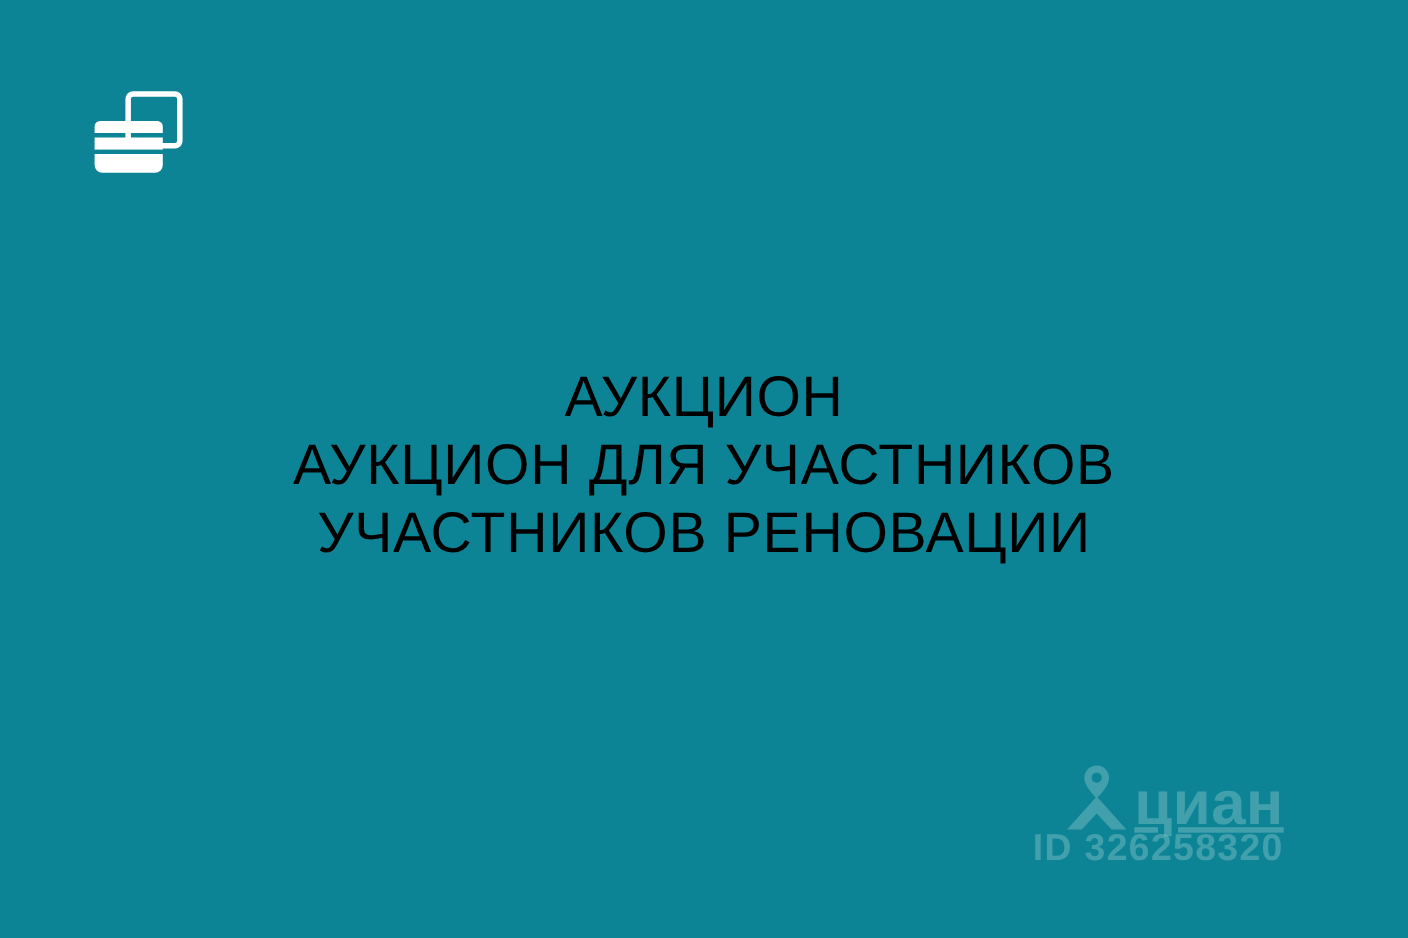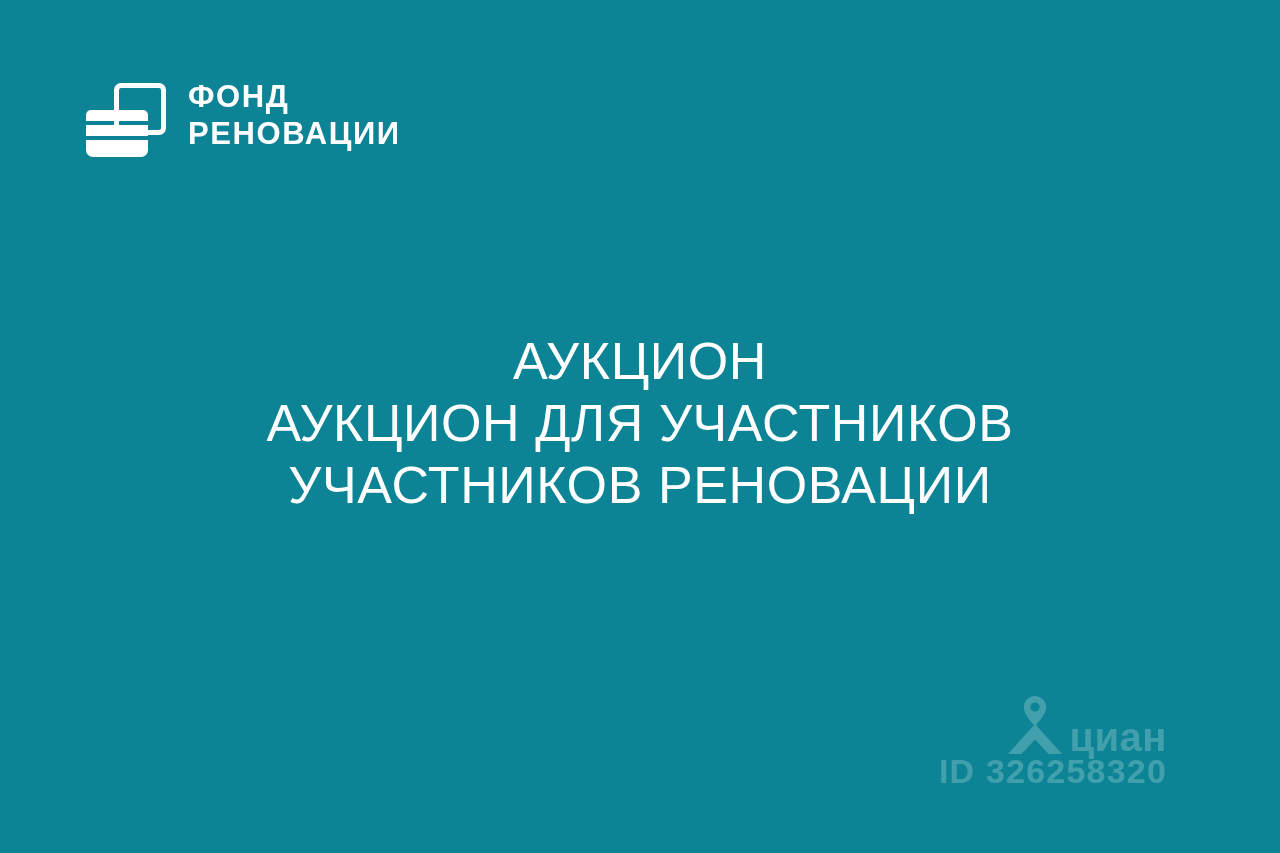--- a/index.html
+++ b/index.html
@@ -95,21 +95,21 @@
 
   
   #headline {
     position: absolute;
     left: 0;
     right: 0;
     top: 330px;
     text-align: center;
   }
   .headline-line {
-    color: #ffffff;
+    color: #000000;
     font-weight: 400;
     font-size: 52px;
     line-height: 62px;
     letter-spacing: 0.6px;
     white-space: nowrap;
   }
 
   
   #watermark {
     position: absolute;
@@ -128,24 +128,25 @@
   #wm-mark {
     display: block;
     width: 56px;
     height: 62px;
     opacity: 0.22;
     flex: 0 0 auto;
   }
   #wm-word {
     color: #ffffff;
     opacity: 0.22;
-    font-size: 40px;
+    font-size: 56px;
     font-weight: 700;
     line-height: 0.92;
     letter-spacing: 0.5px;
+    text-decoration: underline;
   }
   #wm-id {
     margin-top: -4px;
     color: #ffffff;
     opacity: 0.22;
     font-size: 34px;
     font-weight: 700;
     letter-spacing: 1.2px;
     white-space: nowrap;
   }
@@ -157,24 +158,20 @@
 
   <div id="brand">
 
     <div id="brand-mark">
       <div class="mark-square"></div>
       <div class="mark-bar b1"></div>
       <div class="mark-bar b2"></div>
       <div class="mark-bar b3"></div>
     </div>
 
-    <div id="brand-words">
-      <div class="brand-line">ФОНД</div>
-      <div class="brand-line">РЕНОВАЦИИ</div>
-    </div>
 
   </div>
 
   <div id="headline">
     <div class="headline-line">АУКЦИОН</div>
     <div class="headline-line">АУКЦИОН ДЛЯ УЧАСТНИКОВ</div>
     <div class="headline-line">УЧАСТНИКОВ РЕНОВАЦИИ</div>
   </div>
 
   <div id="watermark">

